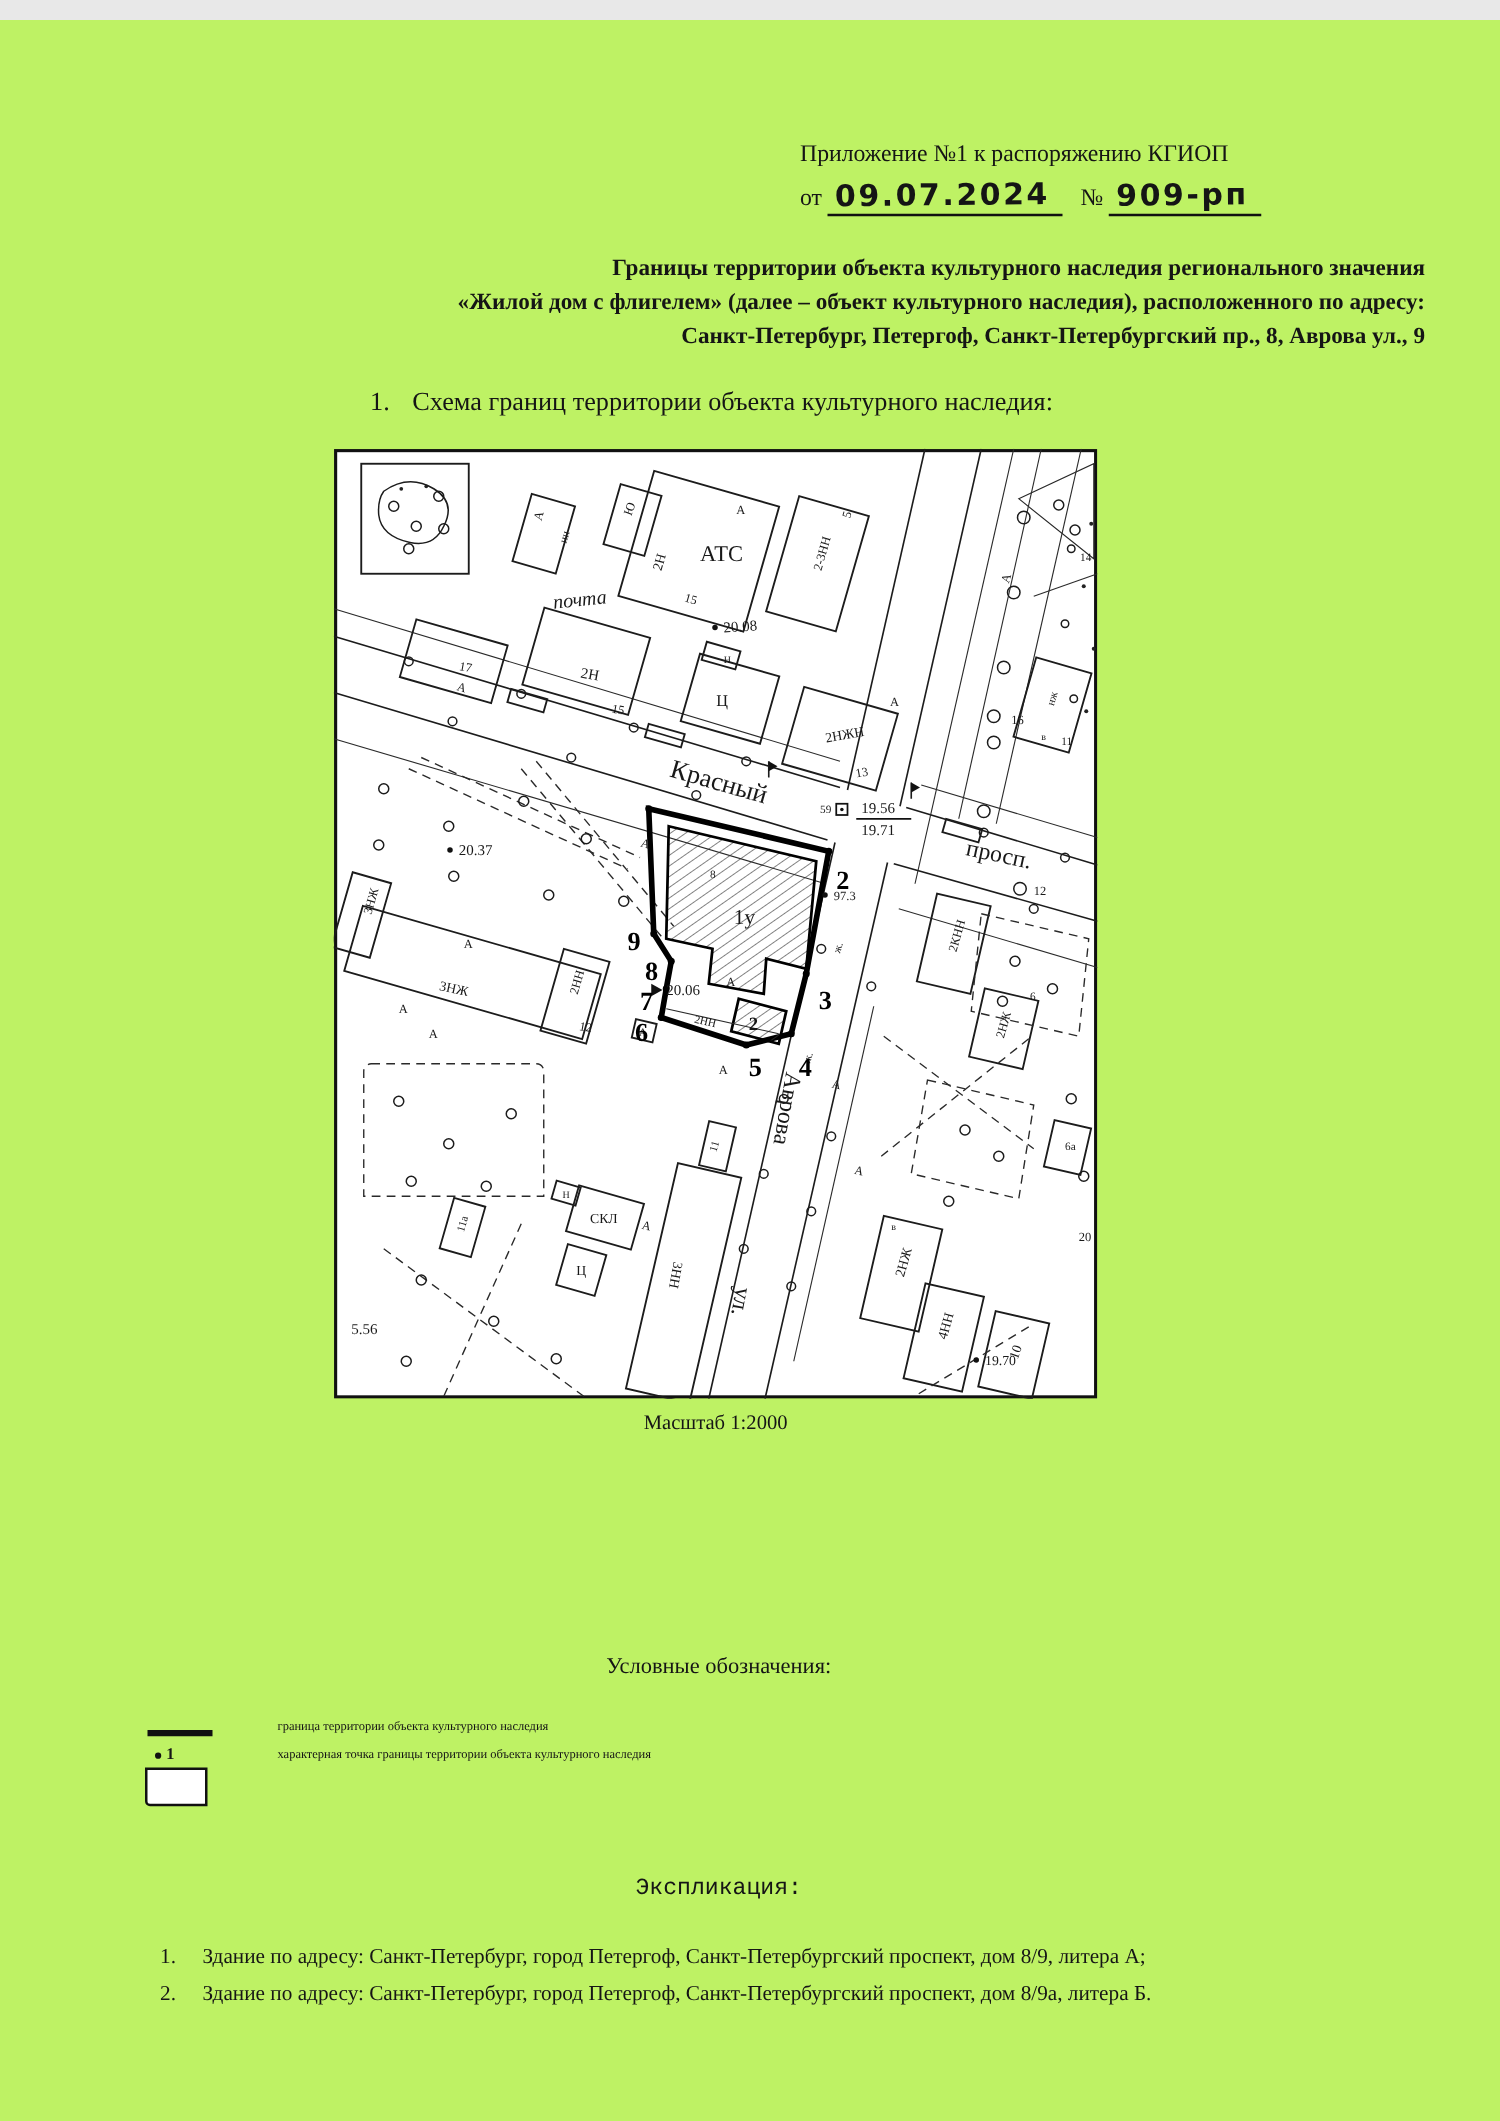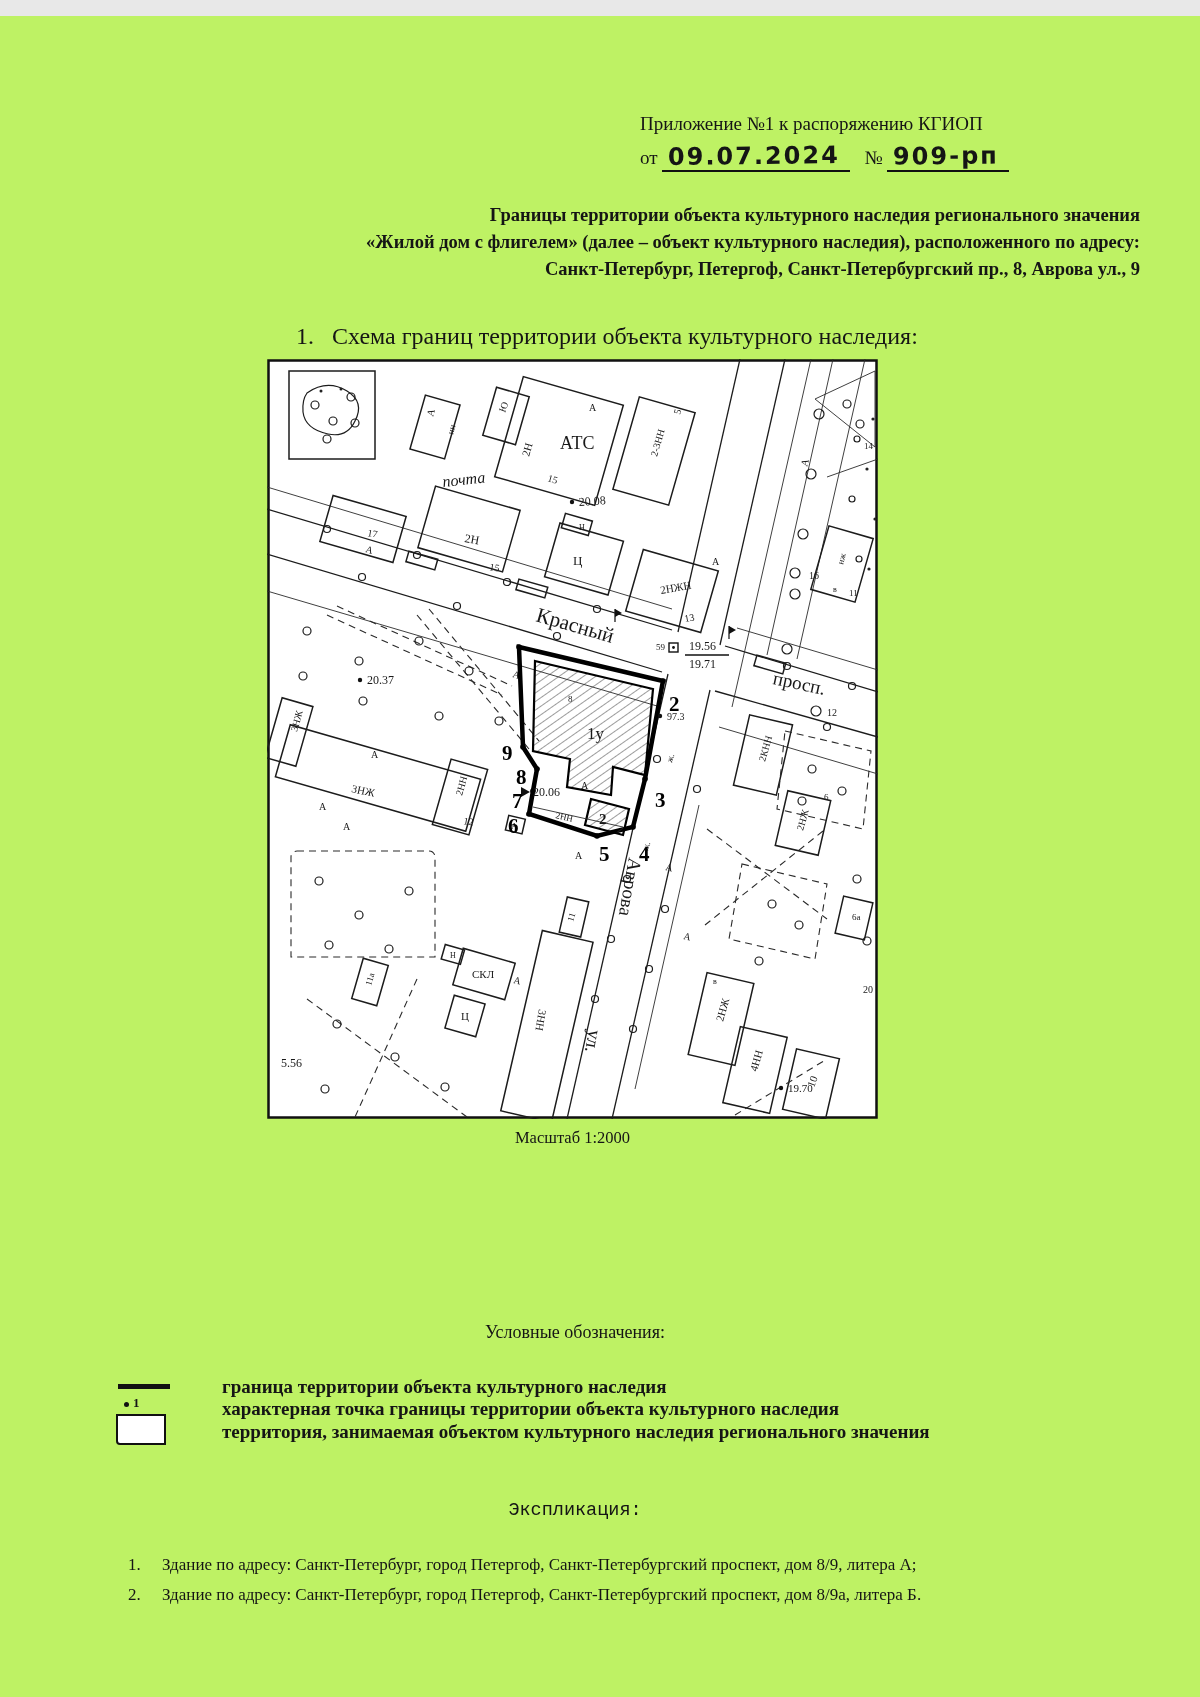--- a/index.html
+++ b/index.html
@@ -6,33 +6,33 @@
   .page{position:relative;width:1200px;height:1697px;background:#bef264;margin:16px auto;
         font-family:"Liberation Serif",serif;color:#151515;overflow:hidden;}
   .hdr{position:absolute;left:640px;top:96px;width:480px;font-size:19px;line-height:24px;}
   .hdr-row{margin-top:8px;font-size:19px;}
   .hand{font-family:"DejaVu Sans",sans-serif;font-weight:700;font-size:24px;letter-spacing:2px;
         display:inline-block;transform:rotate(-0.6deg);padding:0 10px 0 6px;}
   .uline{display:inline-block;border-bottom:2.5px solid #111;min-width:150px;text-align:center;}
   .title{position:absolute;left:60px;top:186px;width:1080px;text-align:right;
          font-size:18.5px;font-weight:700;line-height:27px;}
   .title .tl{font-weight:700;}
-  .sec1{position:absolute;left:296px;top:307px;font-size:24px;}
+  .sec1{position:absolute;left:296px;top:293px;font-size:21px;}
   .sec1 .num{margin-right:18px;}
   .mapbox{position:absolute;left:267px;top:343px;width:611px;height:760px;}
   .mapbox svg{display:block;}
   .caption{position:absolute;left:267px;top:1112px;width:611px;text-align:center;font-size:16.5px;}
   .legend-title{position:absolute;left:0;top:1306px;width:1150px;text-align:center;font-size:18px;}
   .lg-sym-line{position:absolute;left:118px;top:1368px;width:52px;height:5px;background:#111;}
   .lg-sym-pt{position:absolute;left:124px;top:1379px;font-size:13px;font-weight:700;}
   .lg-sym-pt .dot{display:inline-block;width:5px;height:5px;border-radius:50%;background:#111;
                   vertical-align:middle;margin-right:4px;}
   .lg-sym-rect{position:absolute;left:116px;top:1398px;width:46px;height:27px;border:2.5px solid #111;
                border-radius:0 0 0 4px;background:#fff;}
-  .lg-text{position:absolute;left:222px;font-size:19px;font-weight:700;white-space:nowrap;}
+  .lg-text{position:absolute;left:222px;font-size:10px;font-weight:400;white-space:nowrap;}
   .expl-title{position:absolute;left:0;top:1484px;width:1150px;text-align:center;font-size:18.5px;font-family:Liberation Mono, monospace;}
   .expl-item{position:absolute;left:128px;font-size:17px;white-space:nowrap;}
   .expl-item .n{display:inline-block;width:34px;}
   .ml{font-family:"Liberation Serif",serif;fill:#191919;}
   .it{font-style:italic;}
   .bd{font-weight:700;}
   .mp{font-family:"Liberation Serif",serif;font-weight:700;fill:#000;}
   .thin{stroke:#1c1c1c;stroke-width:1.3;fill:none;}
   .vthin{stroke:#2a2a2a;stroke-width:0.9;fill:none;}
   .bld{stroke:#1c1c1c;stroke-width:1.5;fill:none;}
@@ -347,21 +347,20 @@
   </div>
 
   <div class="caption">Масштаб 1:2000</div>
 
   <div class="legend-title">Условные обозначения:</div>
   <div class="lg-sym-line"></div>
   <div class="lg-sym-pt"><span class="dot"></span><span>1</span></div>
   <div class="lg-sym-rect"></div>
   <div class="lg-text" style="top:1360px;">граница территории объекта культурного наследия</div>
   <div class="lg-text" style="top:1382px;">характерная точка границы территории объекта культурного наследия</div>
-  <div class="lg-text" style="top:1405px;">территория, занимаемая объектом культурного наследия регионального значения</div>
 
   <div class="expl-title">Экспликация:</div>
   <div class="expl-item" style="top:1539px;">
     <span class="n">1.</span><span>Здание по адресу: Санкт-Петербург, город Петергоф, Санкт-Петербургский проспект, дом 8/9, литера А;</span>
   </div>
   <div class="expl-item" style="top:1569px;">
     <span class="n">2.</span><span>Здание по адресу: Санкт-Петербург, город Петергоф, Санкт-Петербургский проспект, дом 8/9а, литера Б.</span>
   </div>
 
 </div>

